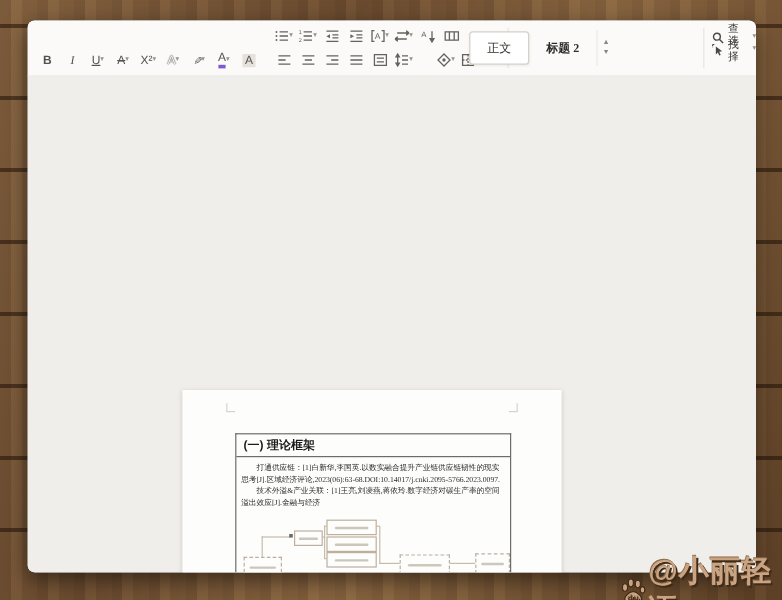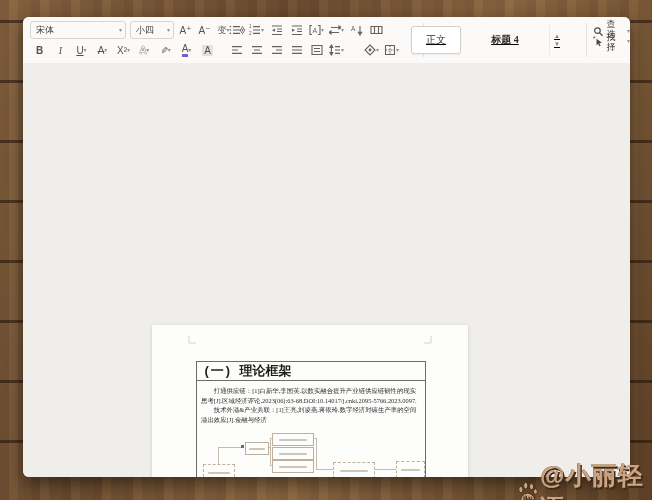--- a/index.html
+++ b/index.html
@@ -39,21 +39,21 @@
   .page{position:absolute;left:129px;width:316px;background:#fdfdfc;box-shadow:0 1px 4px rgba(0,0,0,.14);overflow:hidden;}
   #page1{top:0;height:252px;}
   #page2{top:262px;height:198px;}
   .tbox{position:absolute;left:44px;top:-4px;width:231px;height:46px;border:1px solid #5c5a57;}
   .caret{position:absolute;left:2px;top:4px;width:1px;height:8px;background:#1a1a1a;}
   .h-p1{position:absolute;left:56px;top:44px;font-family:"Liberation Serif",serif;font-size:7.5px;font-weight:bold;color:#1c1c1c;letter-spacing:.5px;}
   .mark{position:absolute;color:#d7d3cc;}
   .mark svg{display:block;}
   .tbl{position:absolute;left:44px;top:36px;width:228px;height:130px;border:1px solid #6e6c68;border-bottom:none;}
   .tbl-title{height:18px;border-bottom:1px solid #6e6c68;display:flex;align-items:center;padding-left:6px;
-    font-family:Liberation Mono, monospace;font-size:13px;font-weight:bold;color:#1c1c1c;}
+    font-family:Liberation Sans, sans-serif;font-size:10px;font-weight:bold;color:#1c1c1c;}
   .tbl-body{padding:5px 4px 0 4px;font-family:"Liberation Serif",serif;font-size:6.4px;line-height:9.6px;color:#2b2b2b;}
   .tbl-body p{margin:0;text-indent:2em;}
   
   .fc{position:absolute;left:0;top:0;width:316px;height:198px;pointer-events:none;}
   .fbox{position:absolute;border:1px solid #bdb09e;background:#fdfdfc;display:flex;align-items:center;justify-content:center;}
   .fbox.dash{border-style:dashed;}
   .fbar{height:2px;background:#cdc6ba;width:72%;border-radius:1px;}
   .fline{position:absolute;background:#c7bcab;}
   .fsq{position:absolute;width:3px;height:3px;background:#6e6c68;}
   
@@ -62,39 +62,20 @@
     color:#c9a382;text-shadow:1.5px 2px 0 #3f2b17, -0.5px -0.5px 0 #8a6a47;}
 </style>
 </head>
 <body>
 
 <div id="stage">
   <div class="window">
 
     <div class="toolbar">
 
-      <div class="trow" style="left:7px;top:4px;">
-        <div class="combo" style="width:86px;">
-          <span>宋体</span>
-          <span class="cv">▾</span>
-        </div>
-        <div class="combo" style="width:34px;">
-          <span>小四</span>
-          <span class="cv">▾</span>
-        </div>
-        <span class="ibtn">A⁺</span>
-        <span class="ibtn">A⁻</span>
-        <span class="ibtn">
-          <span style="font-size:9px;">变</span>
-          <span class="cv">▾</span>
-        </span>
-        <span class="ibtn" style="font-size:11px;">
-          <span>◊</span>
-        </span>
-      </div>
 
       <div class="trow" style="left:9px;top:24px;gap:6px;">
         <span class="ibtn" style="font-weight:bold;">B</span>
         <span class="ibtn" style="font-style:italic;font-family:'Liberation Serif',serif;">I</span>
         <span class="ibtn">
           <span style="text-decoration:underline;">U</span>
           <span class="cv">▾</span>
         </span>
         <span class="ibtn">
           <span class="strike">A</span>
@@ -284,23 +265,23 @@
                 <line x1="6" y1="1.5" x2="6" y2="10.5" stroke-dasharray="1.5,1.2"></line>
                 <line x1="1.5" y1="6" x2="10.5" y2="6" stroke-dasharray="1.5,1.2"></line>
               </g>
             </svg>
           <span class="cv">▾</span>
         </span>
       </div>
 
       <div class="vdiv" style="left:400px;"></div>
 
-      <div class="trow" style="left:388px;top:10px;height:26px;gap:16px;text-decoration:underline;">
+      <div class="trow" style="left:368px;top:10px;height:26px;gap:0;">
         <div class="stylechip chip-sel">正文</div>
-        <div class="stylechip" style="width:56px;font-weight:bold;">标题 4</div>
+        <div class="stylechip" style="width:56px;font-weight:bold;">标题 2</div>
         <div class="gal-arrows">
           <span>▲</span>
           <span>▼</span>
         </div>
       </div>
 
       <div class="vdiv" style="left:563px;"></div>
 
       <div class="trow" style="left:570px;top:5px;">
         <span class="findrow">

